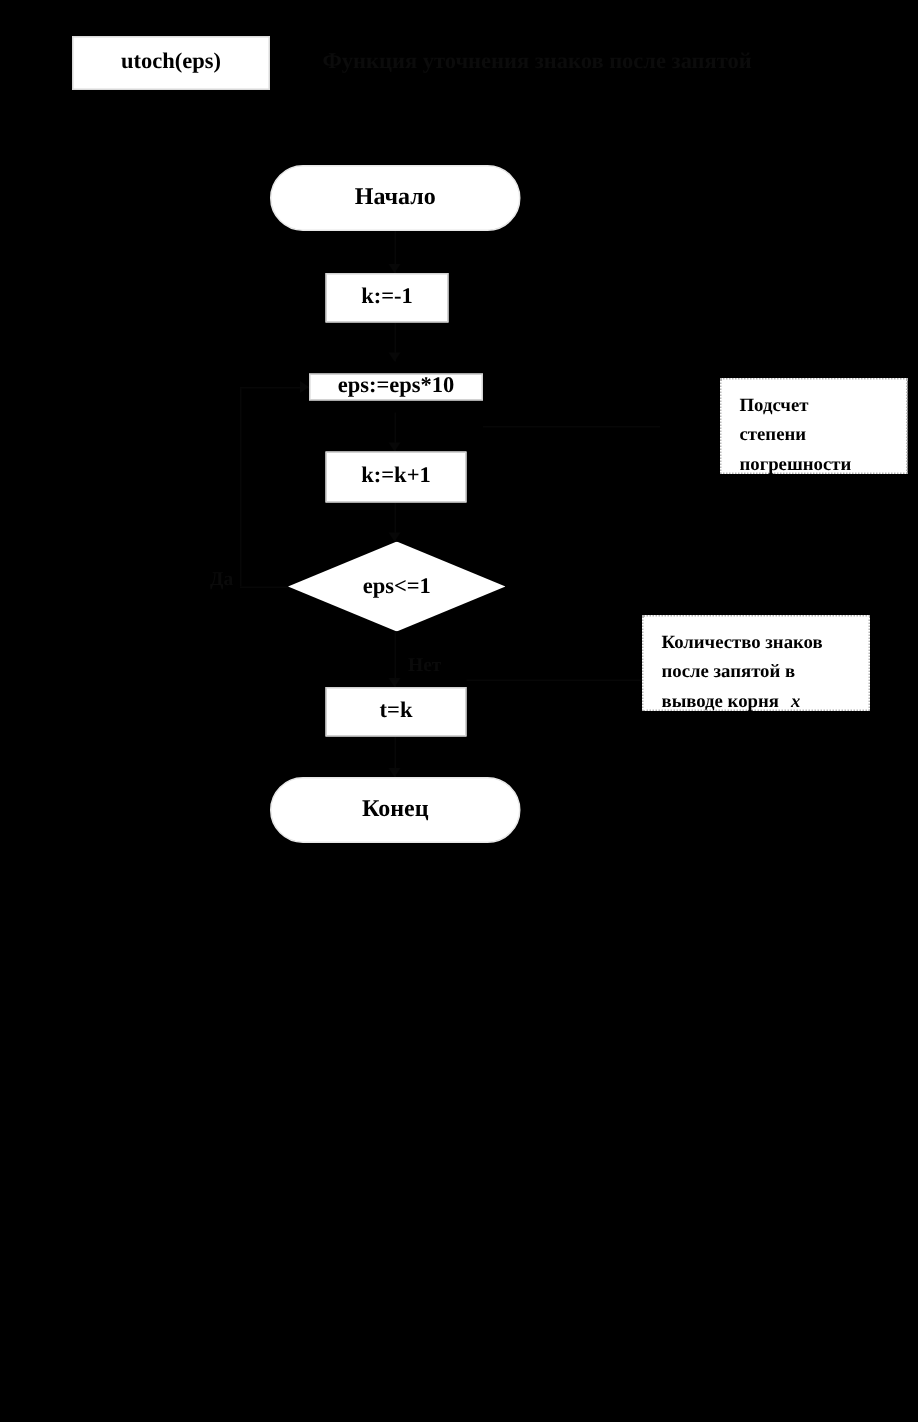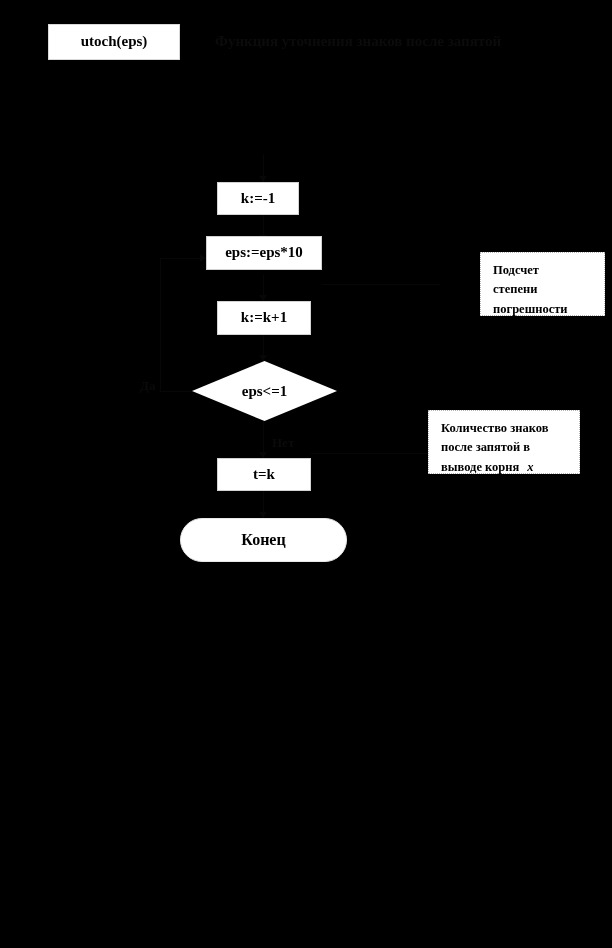--- a/index.html
+++ b/index.html
@@ -65,21 +65,21 @@
   #end-node {
     left: 180px; top: 518px;
     width: 167px; height: 44px;
   }
   
   .process {
     border: 1px solid #d2d2d2;
     font-size: 15px;
   }
   #proc-k-init { left: 217px; top: 182px; width: 82px; height: 33px; }
-  #proc-eps     { left: 206px; top: 236px; width: 116px; height: 34px; }
+  #proc-eps     { left: 206px; top: 249px; width: 116px; height: 18px; }
   #proc-k-inc   { left: 217px; top: 301px; width: 94px; height: 34px; text-align: center; }
   #proc-t       { left: 217px; top: 458px; width: 94px; height: 33px; }
 
   
   #decision-node {
     position: absolute;
     left: 192px; top: 361px;
     width: 145px; height: 60px;
   }
   #decision-node .diamond-shape {
@@ -180,20 +180,21 @@
   <div class="arrow-down" style="left:259px; top:512px;"></div>
 
   <div class="conn conn-h" style="left:160px; top:391px; width:32px;"></div>
   <div class="conn conn-v" style="left:160px; top:258px; height:133px;"></div>
   <div class="conn conn-h" style="left:160px; top:258px; width:46px;"></div>
   <div class="arrow-right" style="left:200px; top:254px;"></div>
 
   <div class="conn conn-h" style="left:322px; top:284px; width:118px;"></div>
   <div class="conn conn-h" style="left:311px; top:453px; width:117px;"></div>
 
+  <div class="node terminal" id="start-node">Начало</div>
 
   <div class="node process" id="proc-k-init">k:=-1</div>
 
   <div class="node process" id="proc-eps">eps:=eps*10</div>
 
   <div class="node process" id="proc-k-inc">k:=k+1</div>
 
   <div id="decision-node">
     <div class="diamond-shape"></div>
     <div class="diamond-label">eps&lt;=1</div>

